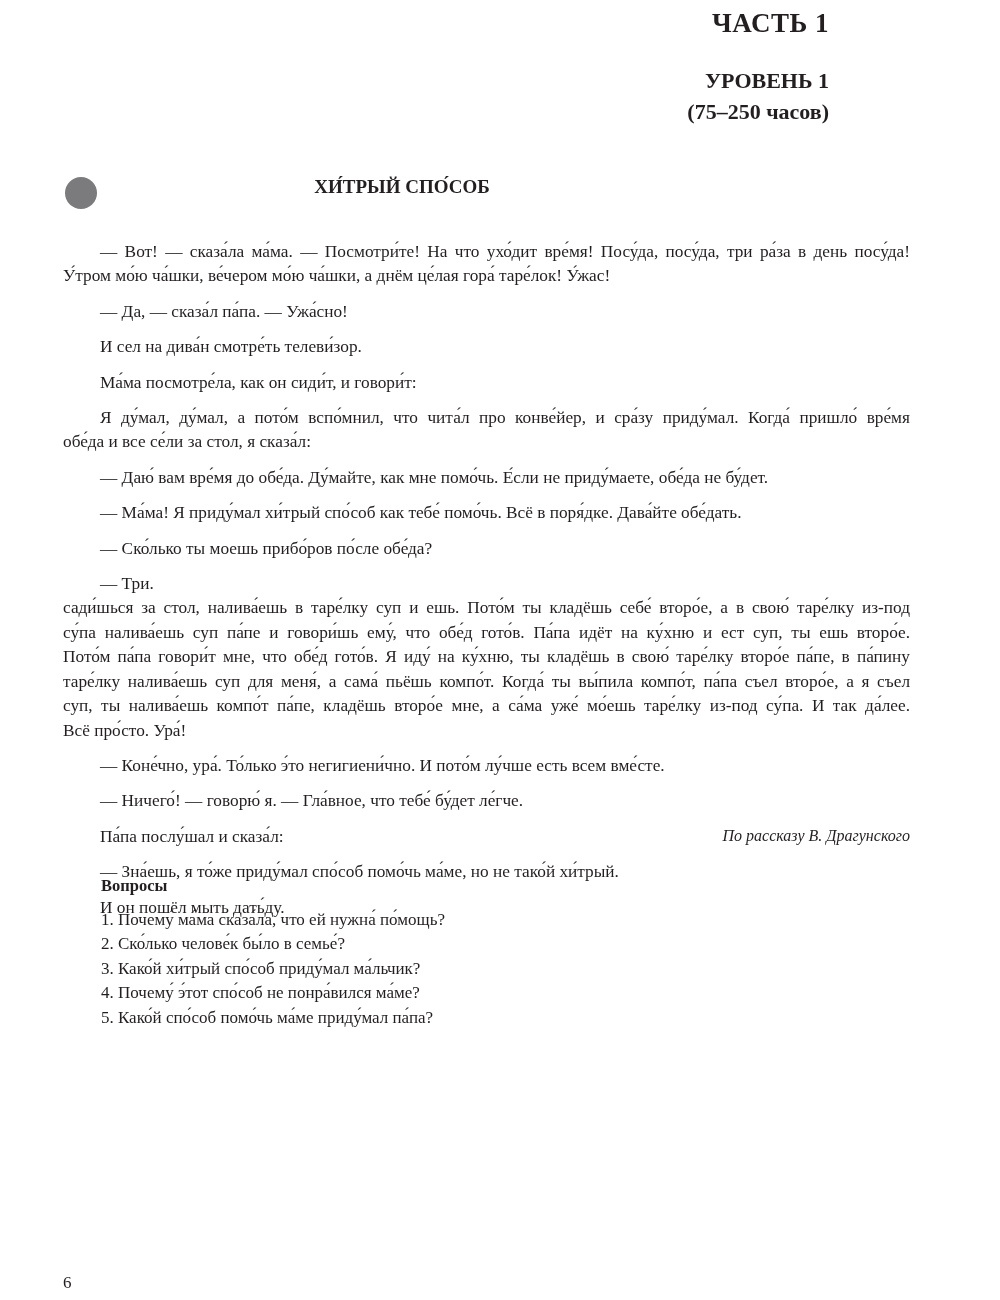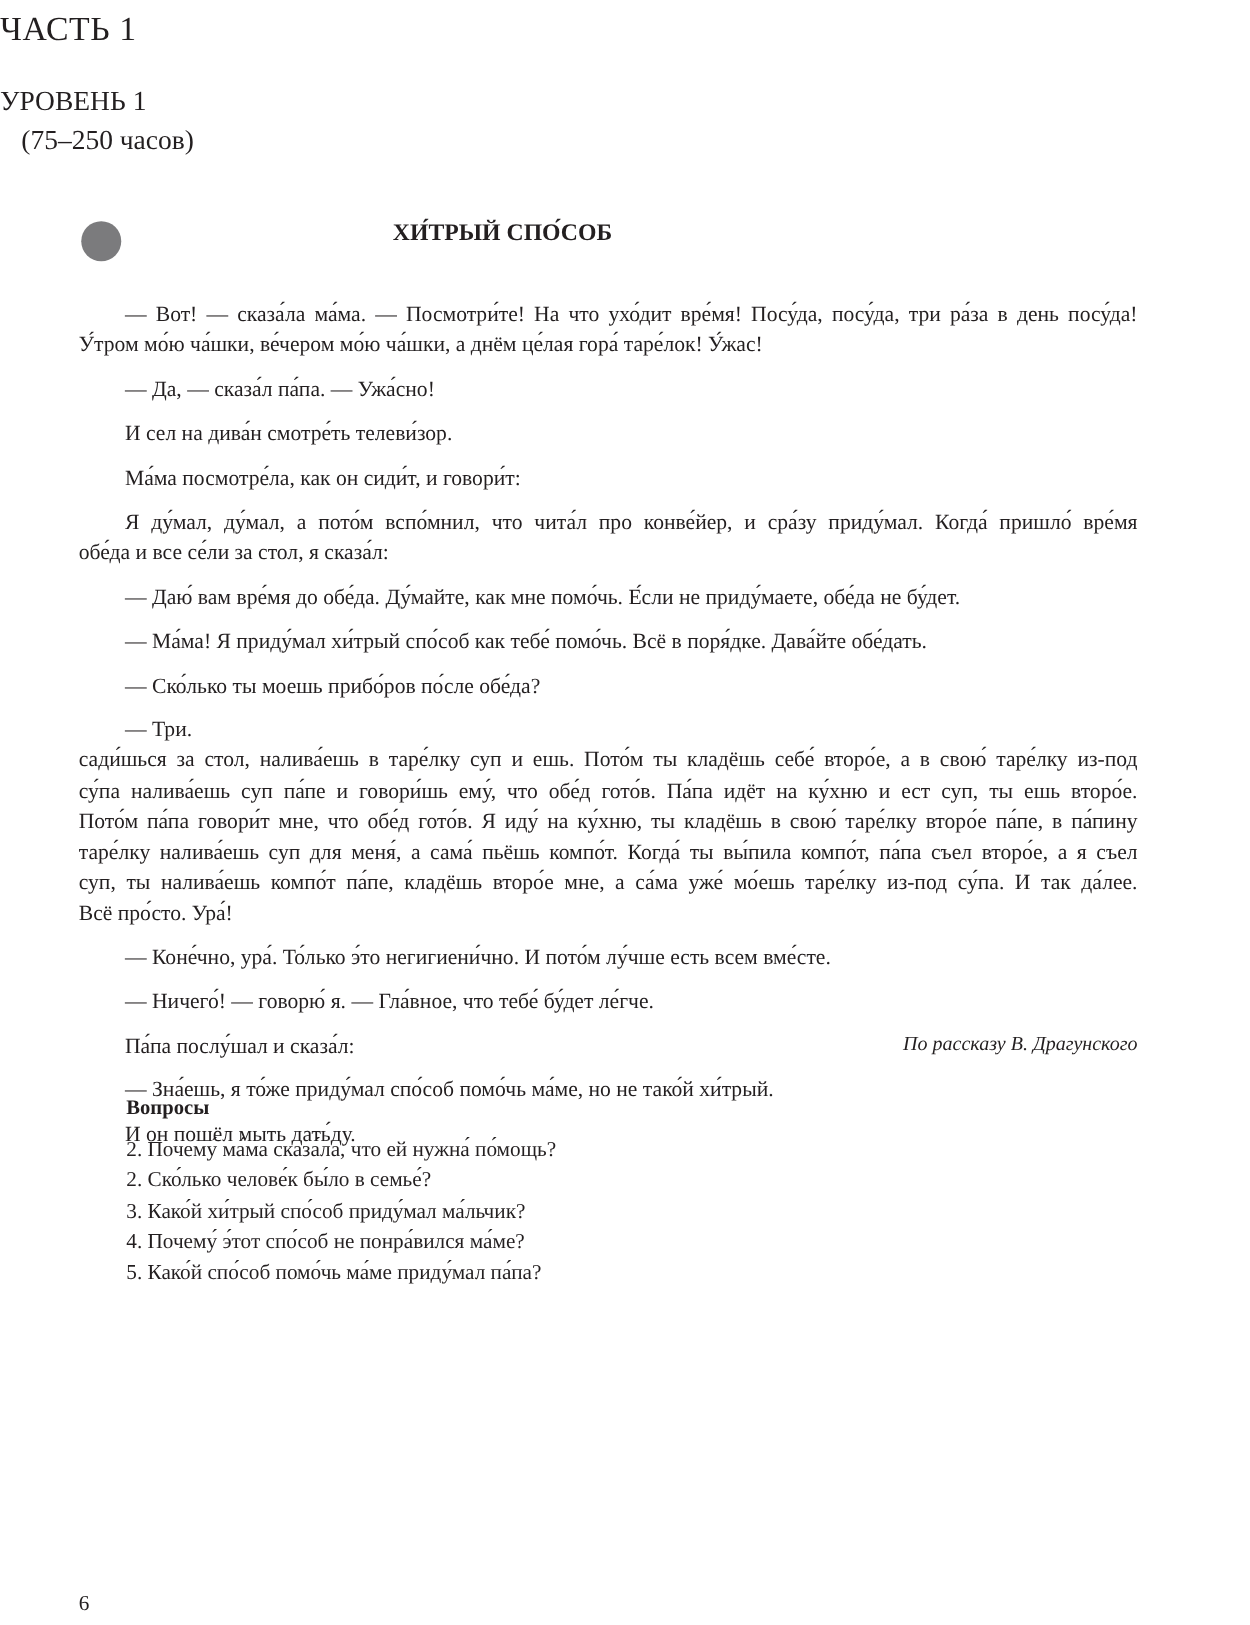--- a/index.html
+++ b/index.html
@@ -1,21 +1,21 @@
 <!DOCTYPE html>
 <html><head>
 <meta charset="utf-8">
 <style>
   html, body { margin: 0; padding: 0; background: #ffffff; }
   body { width: 1000px; height: 1300px; position: relative; overflow: hidden;
          font-family: "Liberation Serif", "DejaVu Serif", serif; color: #231f20; }
-  .page-heading { position: absolute; left: 0; width: 829px; text-align: left; font-weight: normal; margin: 0; }
+  .page-heading { position: absolute; left: 0; width: 829px; text-align: right; font-weight: bold; margin: 0; }
   #part-title { top: 8px; font-size: 27px; letter-spacing: 0.5px; }
   #level-title { top: 68px; font-size: 22px; }
-  #level-hours { top: 99px; font-size: 22px; padding-left: 17px; }
+  #level-hours { top: 99px; font-size: 22px; }
   .marker { position: absolute; left: 65px; top: 177px; width: 32px; height: 32px; border-radius: 50%; background: #7b7b7d; }
   #story-title { position: absolute; top: 176px; left: 0; width: 804px; text-align: center; font-size: 19px; font-weight: bold; margin: 0; }
   .story { position: absolute; left: 63px; top: 229px; width: 847px; font-size: 17.3px; line-height: 24.4px; }
   .story .ln { display: block; text-align: justify; text-align-last: justify; }
   .story .ln.last { text-align-last: left; }
   .story .first { padding-left: 37px; margin-top: 11px; }
   .source { position: absolute; top: 827px; right: 90px; font-style: italic; font-size: 16px; }
   .questions-title { position: absolute; top: 876px; left: 101px; font-weight: bold; font-size: 16.5px; margin: 0; }
   .questions { position: absolute; top: 908px; left: 101px; list-style: none; margin: 0; padding: 0; font-size: 17px; line-height: 24.4px; }
   .page-number { position: absolute; top: 1273px; left: 63px; font-size: 17px; }
@@ -82,20 +82,20 @@
     </div>
     <div>
       <span class="ln first last">И он пошёл мыть дать́ду.</span>
     </div>
   </div>
 
 <div class="source">По рассказу В. Драгунского</div>
 
 <h4 class="questions-title">Вопросы</h4>
 <ul class="questions" id="questions">
-    <li>2. Почему́ ма́ма сказа́ла, что ей нужна́ по́мощь?</li>
+    <li>1. Почему́ ма́ма сказа́ла, что ей нужна́ по́мощь?</li>
     <li>2. Ско́лько челове́к бы́ло в семье́?</li>
     <li>3. Како́й хи́трый спо́соб приду́мал ма́льчик?</li>
     <li>4. Почему́ э́тот спо́соб не понра́вился ма́ме?</li>
     <li>5. Како́й спо́соб помо́чь ма́ме приду́мал па́па?</li>
   </ul>
 
 <div class="page-number">6</div>
 
 </body></html>

